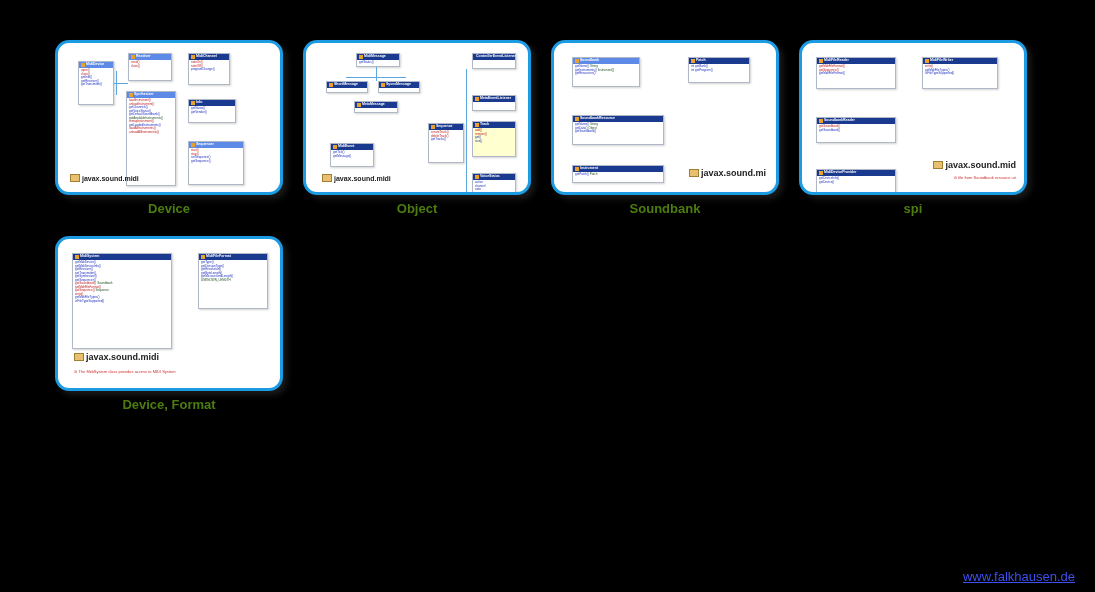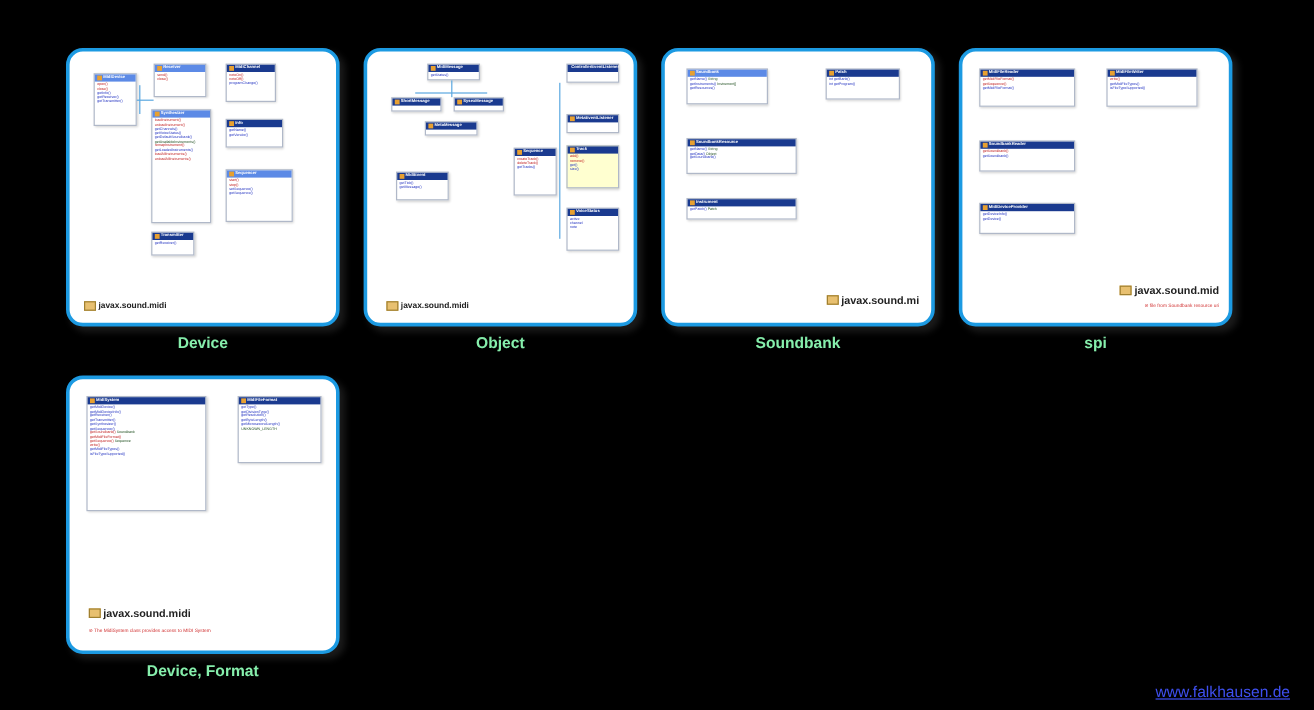--- a/index.html
+++ b/index.html
@@ -18,31 +18,31 @@
     padding: 40px 55px 0 55px;
   }
   .card-wrap {
     display: flex;
     flex-direction: column;
     align-items: center;
     gap: 6px;
   }
   .card {
     width: 228px;
-    height: 232px;
+    height: 155px;
     background: #fff;
     border: 3px solid #1C9AE2;
     border-radius: 14px;
     padding: 8px;
     position: relative;
     box-shadow: 4px 4px 6px rgba(30,30,30,0.9);
     overflow: hidden;
   }
   .caption {
-    color: #86efac;
+    color: #4d7c0f;
     font-weight: bold;
     font-size: 13px;
     text-align: center;
   }
   .footer-link {
     position: absolute;
     right: 20px;
     bottom: 8px;
     color: #3E4FEF;
     font-size: 13px;

